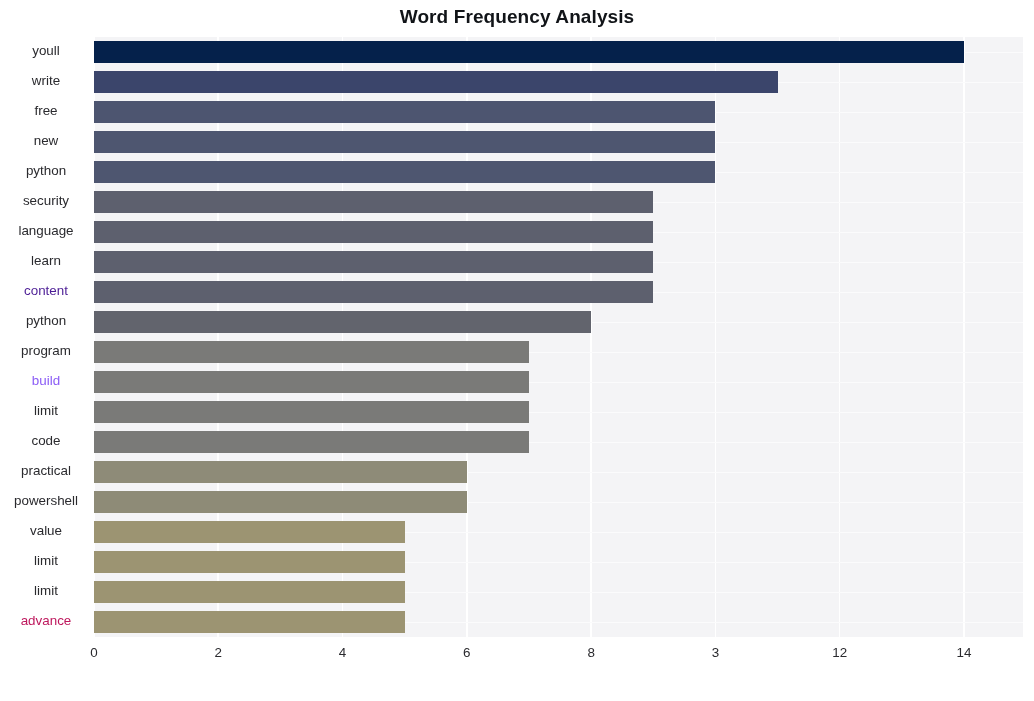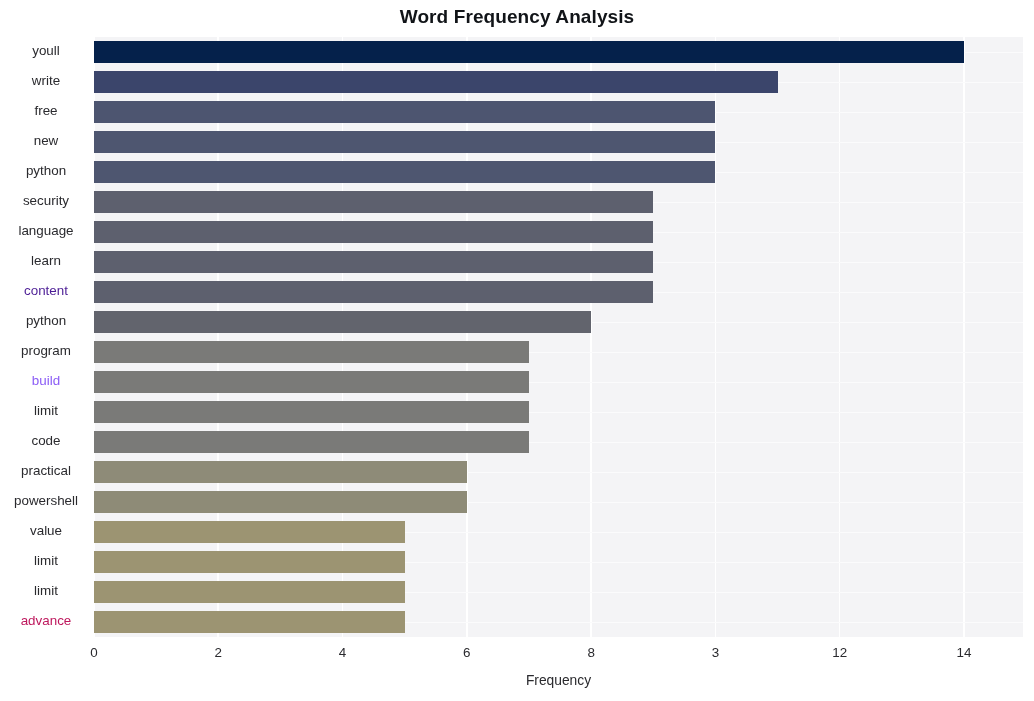--- a/index.html
+++ b/index.html
@@ -195,15 +195,14 @@
       <div class="xtick" style="left: 94px; color: rgb(42, 42, 46);">0</div>
       <div class="xtick" style="left: 218.281px; color: rgb(42, 42, 46);">2</div>
       <div class="xtick" style="left: 342.562px; color: rgb(42, 42, 46);">4</div>
       <div class="xtick" style="left: 466.843px; color: rgb(42, 42, 46);">6</div>
       <div class="xtick" style="left: 591.124px; color: rgb(42, 42, 46);">8</div>
       <div class="xtick" style="left: 715.405px; color: rgb(42, 42, 46);">3</div>
       <div class="xtick" style="left: 839.686px; color: rgb(42, 42, 46);">12</div>
       <div class="xtick" style="left: 963.967px; color: rgb(42, 42, 46);">14</div>
     </div>
 
-  <div id="xaxis-label">Frequency</div>
 
 </div>
 
 </body></html>

